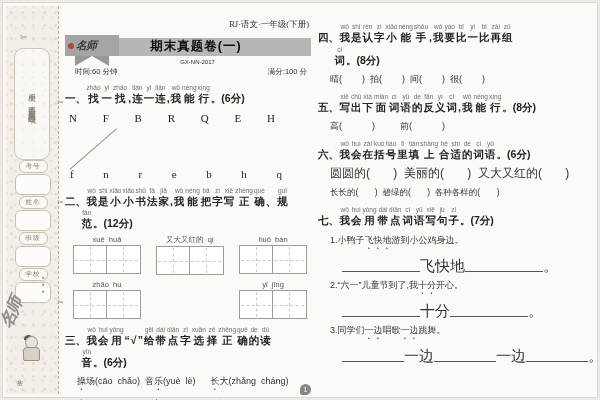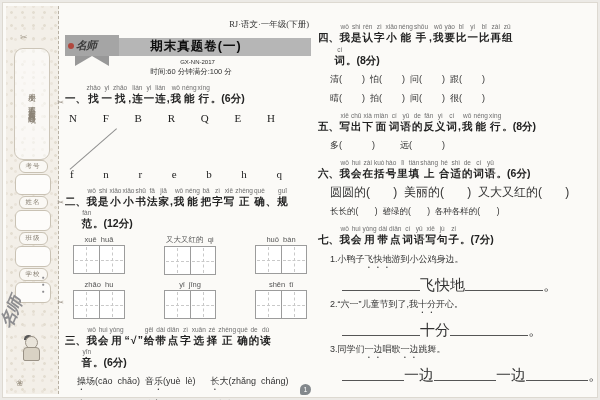--- a/index.html
+++ b/index.html
@@ -68,32 +68,32 @@
   .banner{position:relative;margin-top:7px;height:20px}
   .banner .bar{
     margin-left:16px;height:18px;background:#b6b6b6;display:flex;align-items:center;justify-content:space-between;flex-direction:column;
   }
   .banner .title{font-size:12.5px;font-weight:bold;color:#0d0d0d;letter-spacing:1px;white-space:nowrap}
   .banner .code{font-size:6px;color:#2a2a2a;margin-left:3px;margin-top:4px}
   .ribbon{position:absolute;left:0;top:-3px;width:54px;height:21px;background:#a5a5a5;display:flex;align-items:center;padding-left:3px;box-sizing:border-box}
   .ribbon:after{content:"";position:absolute;left:10px;top:21px;border-left:17px solid #989898;border-right:17px solid #989898;border-bottom:10px solid transparent;width:0}
   .ribbon .mascot{width:6px;height:6px;border-radius:50%;background:#b0483e;margin-right:2px;flex:none}
   .ribbon .rb-text{font-family:"Liberation Serif","DejaVu Serif",serif;font-style:italic;font-weight:bold;font-size:11px;color:#3c3c3c;letter-spacing:-1px}
-  .meta{display:flex;justify-content:center;font-size:7.5px;color:#333;margin:9px 4px 0 10px}
+  .meta{display:flex;justify-content:space-between;font-size:7.5px;color:#333;margin:9px 4px 0 10px}
 
   
   .letters{display:flex;justify-content:space-between;font-family:"Liberation Serif","DejaVu Serif",serif;font-size:11px;color:#222}
   .letters-upper{width:206px;margin:7px 0 0 4px}
   .letters-lower{width:212px;margin:0 0 0 5px}
   .match-area{position:relative;height:44px}
   .diag{position:absolute;left:52px;top:5px;width:62px;border-top:1px solid #8f8f8f;transform:rotate(139deg);transform-origin:0 0}
 
   
   .grid-row{display:flex;justify-content:space-between;width:234px;margin:5px 0 0 8px}
-  .grid-group{width:52px}
+  .grid-group{width:68px}
   .grid-label{font-size:7.5px;color:#555;text-align:center;white-space:pre;margin-bottom:1px}
   .tian{display:flex;border:1px solid #9c9c9c;background:#fff}
   .tian .cell{width:32px;height:27px;position:relative}
   .tian .cell + .cell{border-left:1px solid #9c9c9c}
   .tian .cell:before{content:"";position:absolute;left:1px;right:1px;top:50%;border-top:1px dashed #c9c9c9}
   .tian .cell:after{content:"";position:absolute;top:1px;bottom:1px;left:50%;border-left:1px dashed #c9c9c9}
 
   .badge{
     position:absolute;left:297px;top:381px;width:11px;height:11px;border-radius:50% 50% 50% 2px;
     background:#83888c;color:#fff;font-size:7px;display:flex;align-items:center;justify-content:center;
@@ -350,27 +350,20 @@
             <div class="cell"></div>
           </div>
       </div>
       <div class="grid-group">
         <div class="grid-label">yǐ  jīng</div>
         <div class="tian">
             <div class="cell"></div>
             <div class="cell"></div>
           </div>
       </div>
-      <div class="grid-group">
-        <div class="grid-label">shēn  tǐ</div>
-        <div class="tian">
-            <div class="cell"></div>
-            <div class="cell"></div>
-          </div>
-      </div>
     </div>
 
     <div class="heading">
       <span class="num">三、</span>
       <span class="toks">
           <span class="tok">
             <span class="py">wǒ</span>
             <span class="zi">我</span>
           </span>
           <span class="tok">
@@ -523,21 +516,20 @@
           <span class="tok">
             <span class="py">cí</span>
             <span class="zi">词</span>
           </span>
           <span class="tok">
             <span class="py">&nbsp;</span>
             <span class="zi">。(8分)</span>
           </span>
         </span>
     </div>
-    <div class="row">清(        )  怕(        )  问(        )  跟(        )</div>
     <div class="row">晴(        )  拍(        )  间(        )  很(        )</div>
 
     <div class="heading">
       <span class="num">五、</span>
       <span class="toks">
           <span class="tok">
             <span class="py">xiě</span>
             <span class="zi">写</span>
           </span>
           <span class="tok">
@@ -591,21 +583,21 @@
           <span class="tok">
             <span class="py">xíng</span>
             <span class="zi">行</span>
           </span>
           <span class="tok">
             <span class="py">&nbsp;</span>
             <span class="zi">。(8分)</span>
           </span>
         </span>
     </div>
-    <div class="row">多(            )          远(            )</div>
+    <div class="row">高(            )          前(            )</div>
 
     <div class="heading">
       <span class="num">六、</span>
       <span class="toks">
           <span class="tok">
             <span class="py">wǒ</span>
             <span class="zi">我</span>
           </span>
           <span class="tok">
             <span class="py">huì</span>

